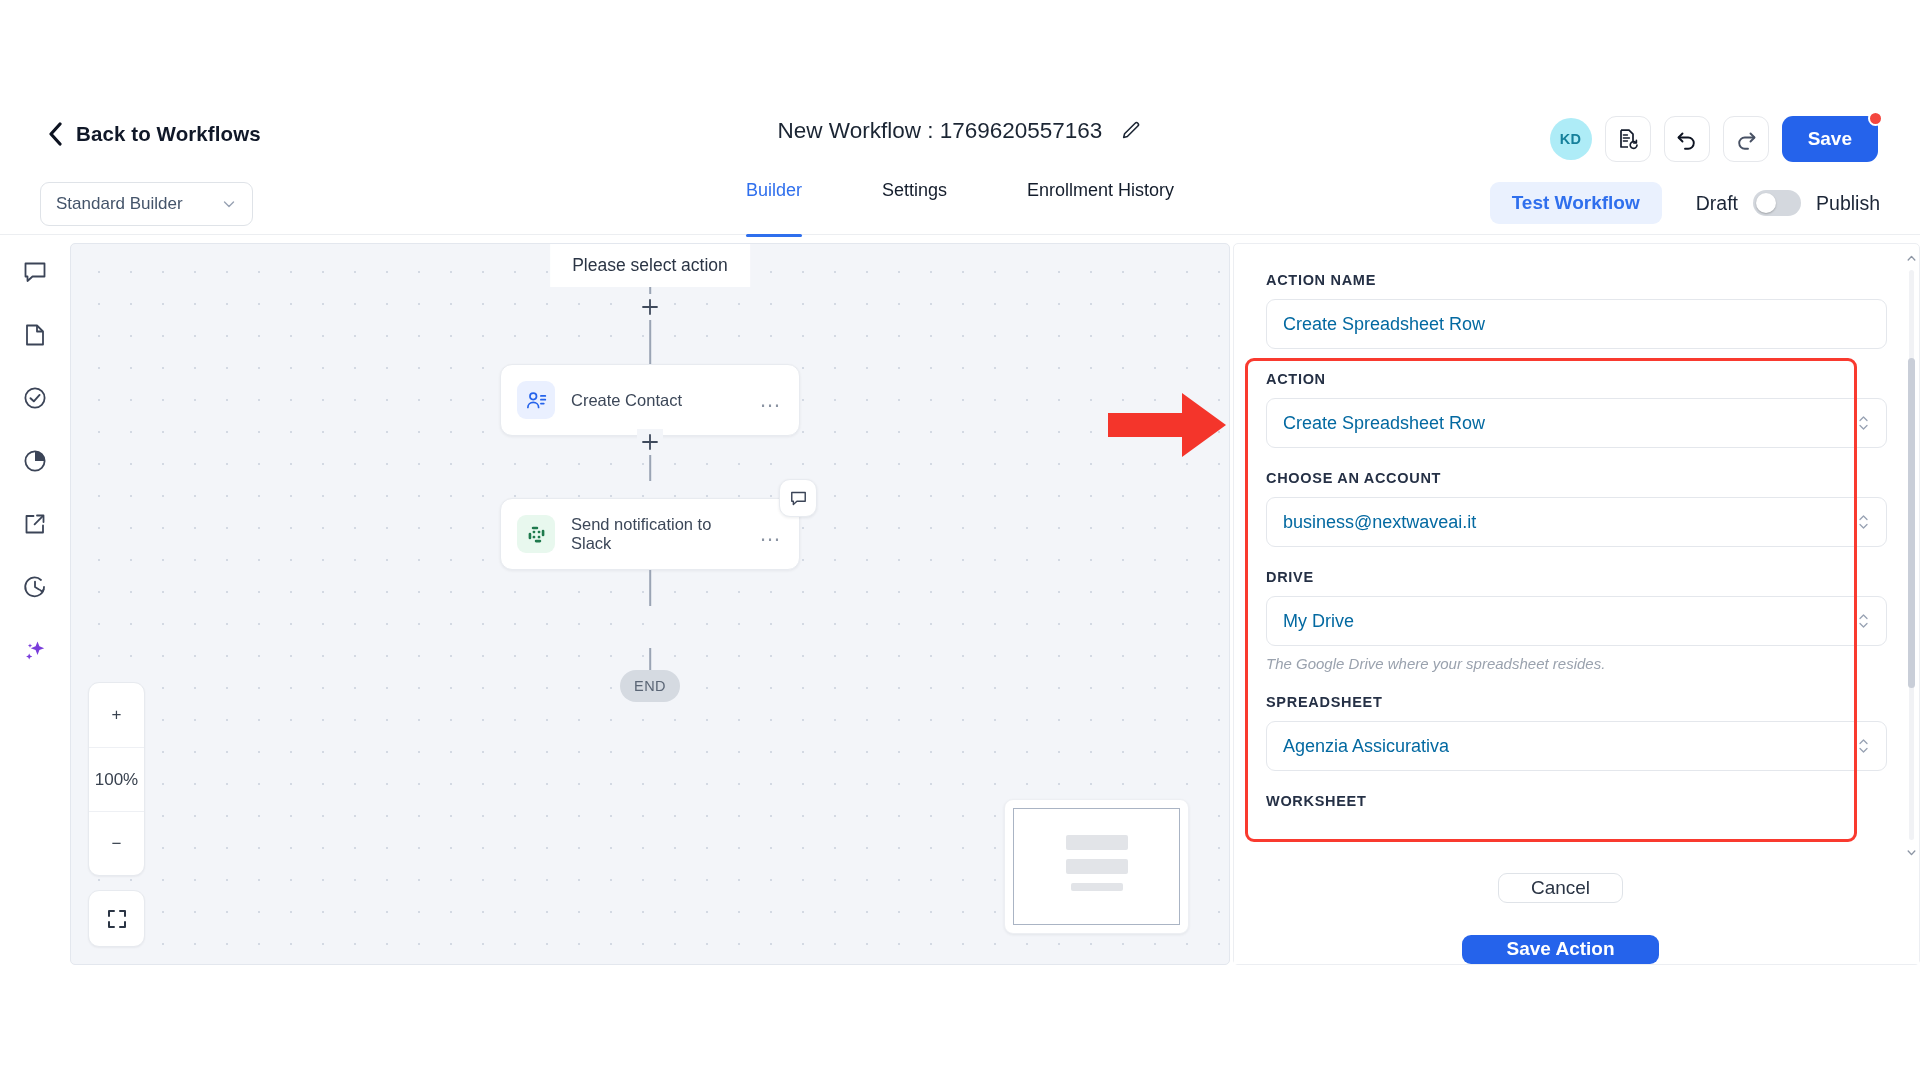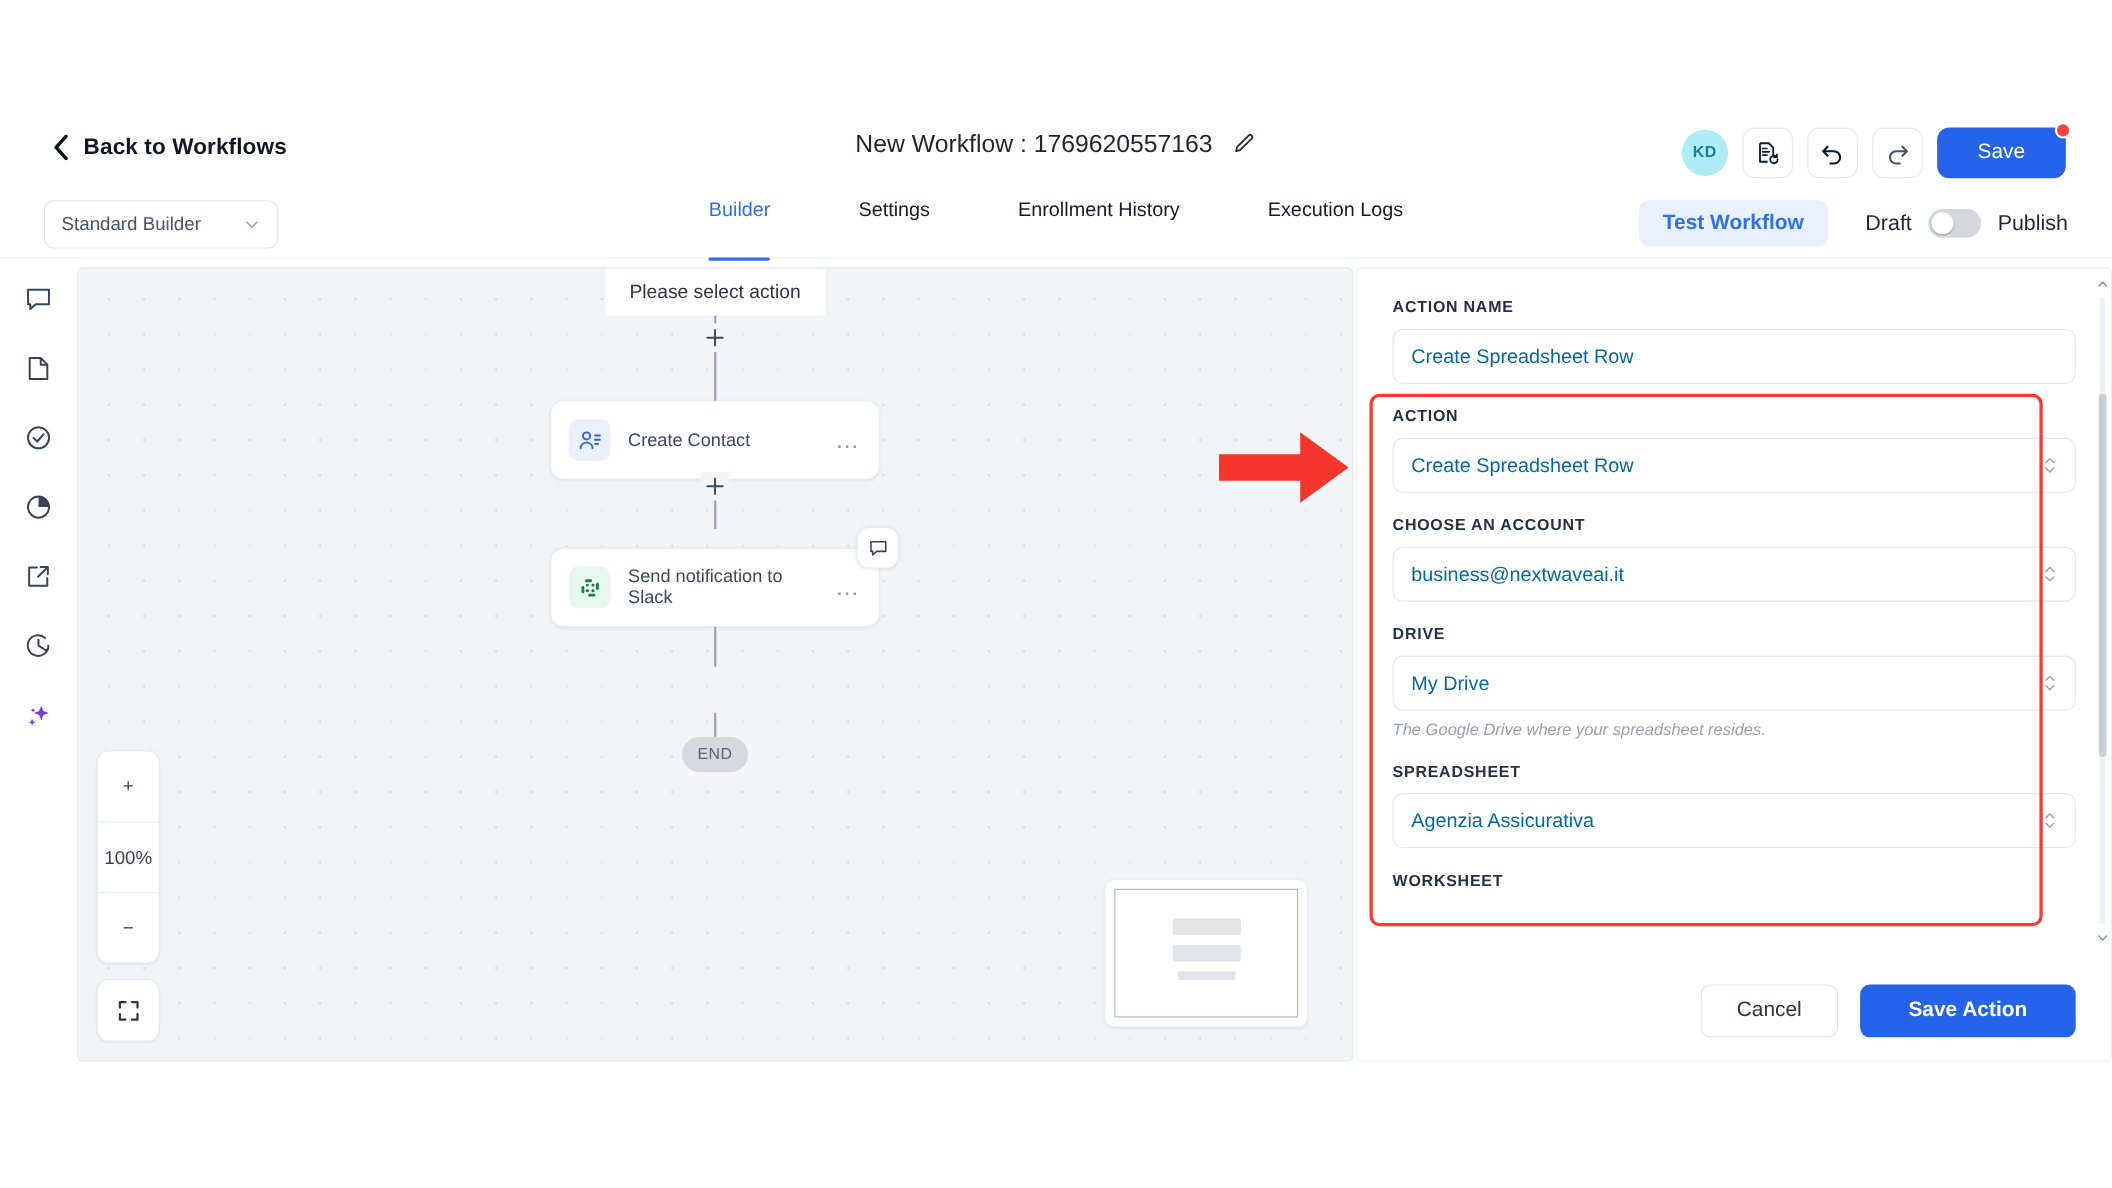--- a/index.html
+++ b/index.html
@@ -35,22 +35,22 @@
   .avatar {
     width:42px;height:42px;border-radius:50%;background:#aeecf7;
     display:flex;align-items:center;justify-content:center;
     color:#16809b;font-size:14.5px;font-weight:700;letter-spacing:.3px;
   }
   .icon-btn {
     width:46px;height:46px;border:1px solid #e6e8ec;border-radius:11px;background:#fff;
     display:flex;align-items:center;justify-content:center;cursor:pointer;
   }
   .save-btn {
-    position:relative;height:46px;padding:0 37px;border-radius:11px;background:#2563eb;
-    color:#fff;font-size:19px;font-weight:400;display:flex;align-items:center;justify-content:center;
+    position:relative;height:46px;padding:0 26px;border-radius:11px;background:#2563eb;
+    color:#fff;font-size:19px;font-weight:700;display:flex;align-items:center;justify-content:center;
     border:none;cursor:pointer;font-family:inherit;
   }
   .save-dot{
     position:absolute;top:-5px;right:-5px;width:15px;height:15px;border-radius:50%;
     background:#f4463f;border:2px solid #fff;
   }
 
   
   .subbar{
     position:absolute;left:0;top:172px;width:1920px;height:63px;background:#fff;
@@ -180,22 +180,23 @@
   .group{margin-bottom:22px;}
 
   .highlight-box{
     position:absolute;left:1245px;top:358px;width:612px;height:484px;
     border:3px solid #f93a2f;border-radius:9px;pointer-events:none;
   }
   .red-arrow{position:absolute;left:1108px;top:390px;width:118px;height:70px;}
 
   .panel-footer{
     position:absolute;left:0;right:0;bottom:0;height:92px;background:#fff;
-    display:flex;align-items:center;justify-content:flex-end;gap:20px;padding-right:32px;
+    display:flex;align-items:center;justify-content:flex-end;gap:32px;padding-right:32px;
     border-top:1px solid transparent;
+    flex-direction:column;
   }
   .btn-cancel{
     height:48px;padding:0 32px;border:1px solid #dfe3e8;border-radius:9px;background:#fff;
     font-size:19px;color:#2a3444;cursor:pointer;font-family:inherit;
   }
   .btn-save-action{
     height:48px;padding:0 44px;border:none;border-radius:9px;background:#2563eb;
     font-size:19px;font-weight:700;color:#fff;cursor:pointer;font-family:inherit;
   }
 
@@ -275,23 +276,20 @@
 
   <div class="tabs">
     <div class="tab active">
       <span>Builder</span>
     </div>
     <div class="tab">
       <span>Settings</span>
     </div>
     <div class="tab">
       <span>Enrollment History</span>
-    </div>
-    <div class="tab">
-      <span>Execution Logs</span>
     </div>
   </div>
 
   <div class="right-controls">
     <button class="test-wf">
       <span>Test Workflow</span>
     </button>
     <div class="draft-publish">
       <span>Draft</span>
       <div class="toggle">

